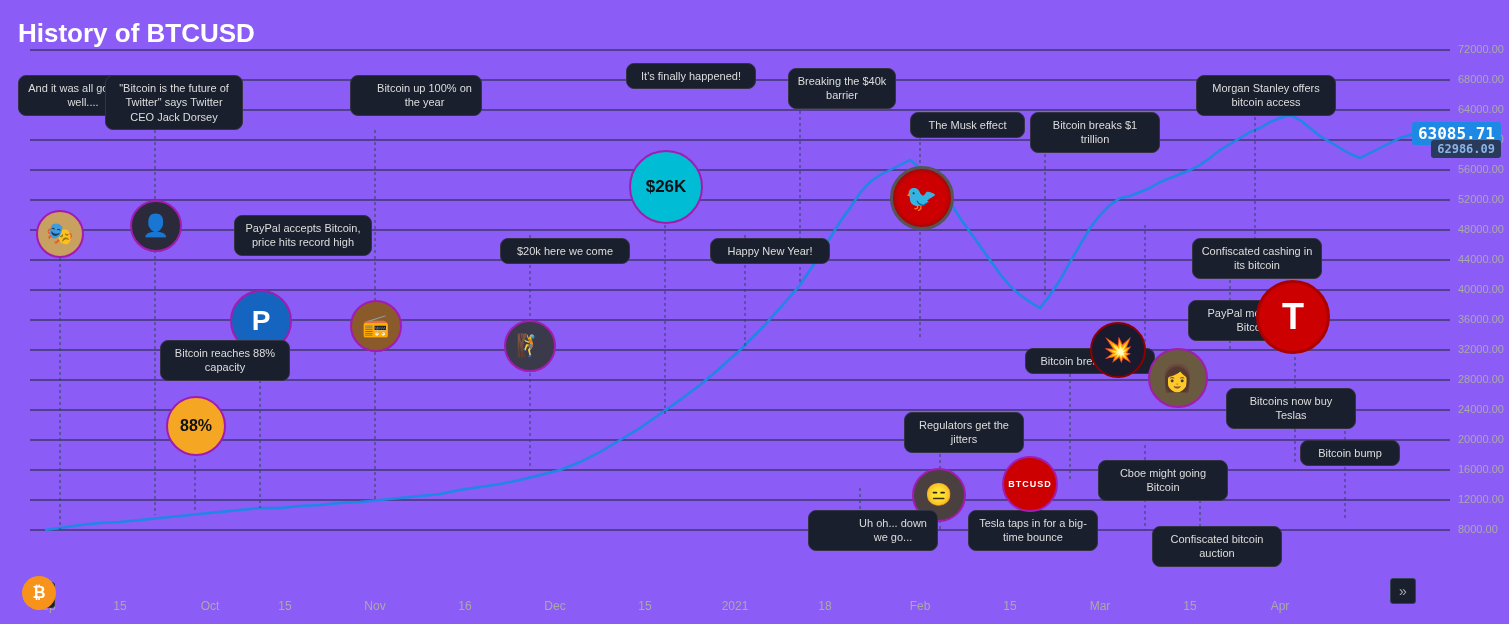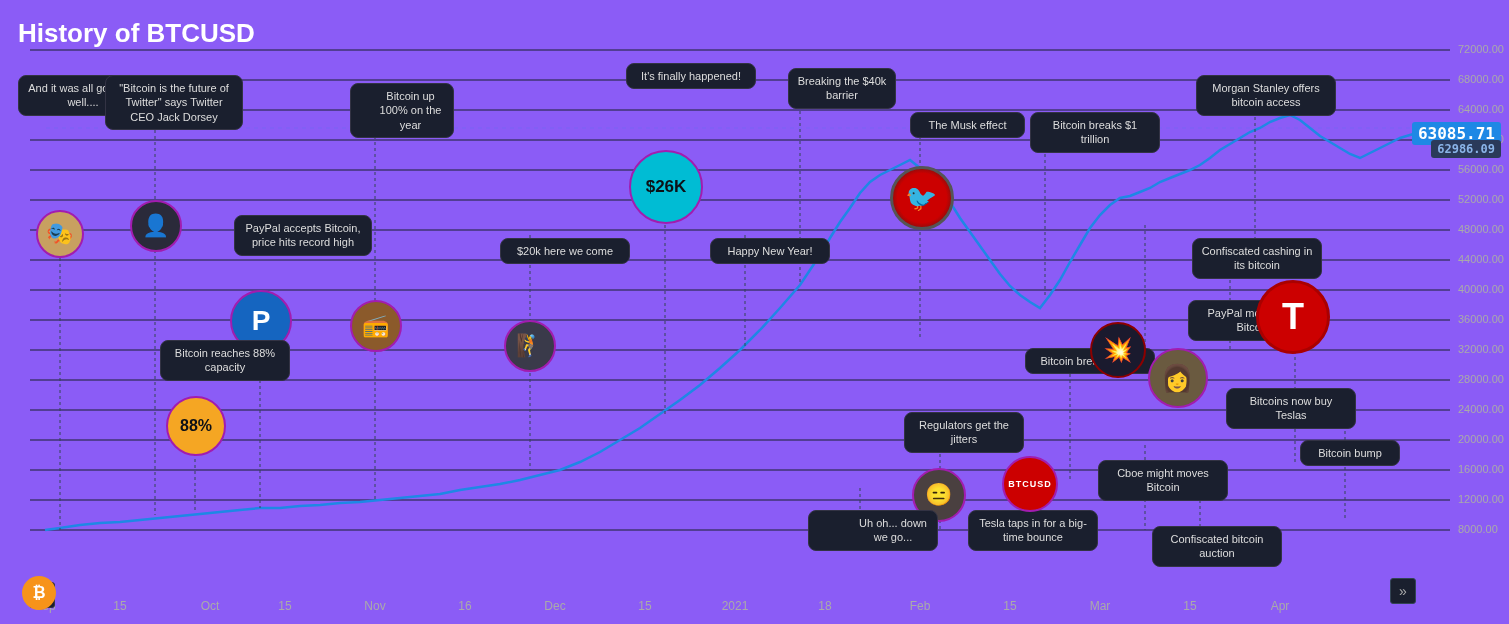--- a/index.html
+++ b/index.html
@@ -311,21 +311,21 @@
   <div class="annotation" style="left:234px; top:215px; width:138px;">
     <span>PayPal accepts Bitcoin, price hits record high</span>
   </div>
   <div class="ann-circle" style="left:230px; top:290px; width:62px; height:62px; background:#1565c0; font-size:28px; font-weight:900; color:#fff;">P</div>
 
   <div class="annotation" style="left:160px; top:340px; width:130px;">
     <span>Bitcoin reaches 88% capacity</span>
   </div>
   <div class="ann-circle" style="left:166px; top:396px; width:60px; height:60px; background:#f5a623; font-size:16px; color:#0d1117; font-weight:bold;">88%</div>
 
-  <div class="annotation" style="left:350px; top:83px; width:104px;padding-left:25px;">
+  <div class="annotation" style="left:350px; top:75px; width:132px;padding-left:25px;">
     <span>Bitcoin up 100% on the year</span>
   </div>
   <div class="ann-circle" style="left:350px; top:300px; width:52px; height:52px; background:#8B5a2B; font-size:22px;">📻</div>
 
   <div class="annotation" style="left:500px; top:238px; width:130px;">
     <span>$20k here we come</span>
   </div>
   <div class="ann-circle" style="left:504px; top:320px; width:52px; height:52px; background:#3a3a4a; font-size:22px;">🧗</div>
 
   <div class="annotation" style="left:626px; top:63px; width:130px;">
@@ -374,21 +374,21 @@
     <span>Bitcoin breaks $50k!</span>
   </div>
 
   <div class="annotation" style="left:1188px; top:300px; width:130px;">
     <span>PayPal moves into Bitcoin</span>
   </div>
 
   <div class="ann-circle" style="left:1090px; top:322px; width:56px; height:56px; background:#1a1a2e; font-size:24px; border:2px solid #8B0000;">💥</div>
 
   <div class="annotation" style="left:1098px; top:460px; width:130px;">
-    <span>Cboe might moves Bitcoin</span>
+    <span>Cboe might going Bitcoin</span>
   </div>
 
   <div class="annotation" style="left:1196px; top:75px; width:140px;">
     <span>Morgan Stanley offers bitcoin access</span>
   </div>
 
   <div class="annotation" style="left:1192px; top:238px; width:130px;">
     <span>Confiscated cashing in its bitcoin</span>
   </div>
 

